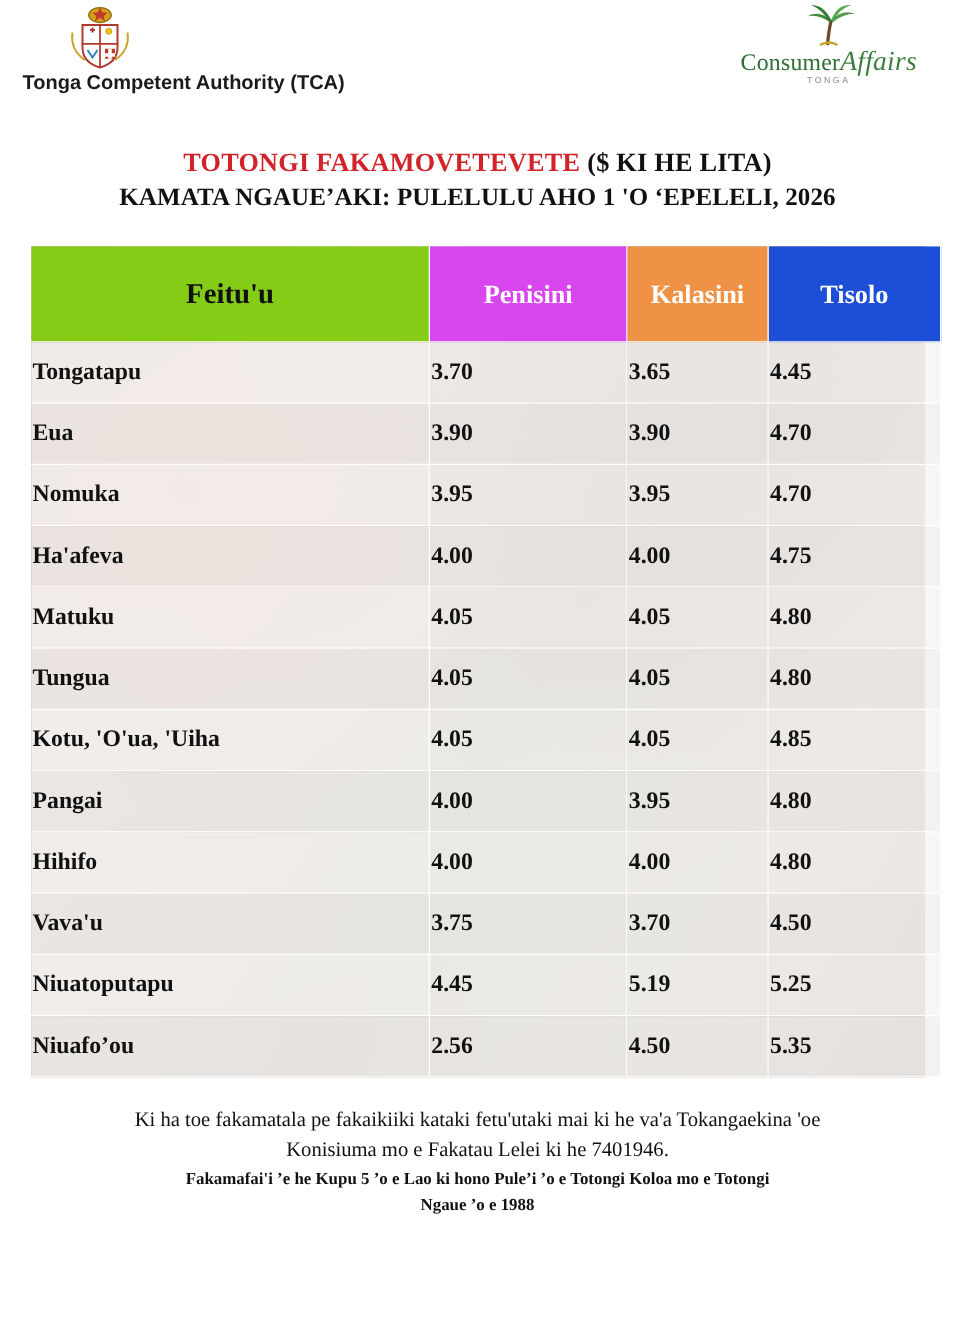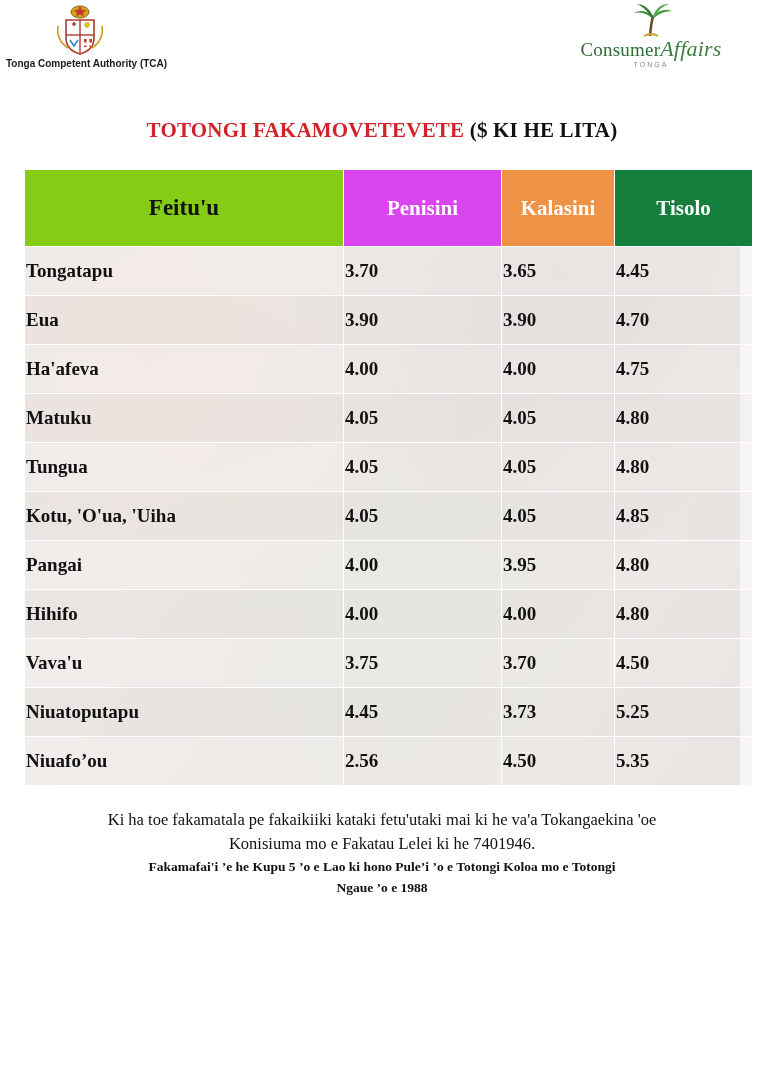--- a/index.html
+++ b/index.html
@@ -34,29 +34,29 @@
     text-align: left;
   }
   .tca-crest {
     width: 56px;
     height: 52px;
     margin-left: 46px;
     display: block;
   }
   .tca-label {
     font-family: "Liberation Sans", sans-serif;
-    font-size: 10px;
+    font-size: 16px;
     font-weight: bold;
     color: #1a1a1a;
     margin-top: 2px;
-    margin-left: 0px;
+    margin-left: 12px;
   }
   .ca-block {
     position: absolute;
-    right: 18px;
+    right: 6px;
     top: 2px;
     width: 190px;
     text-align: center;
   }
   .ca-palm {
     display: block;
     margin: 0 auto;
   }
   .ca-word {
     font-family: "Liberation Serif", serif;
@@ -143,21 +143,21 @@
   }
   th.col-petrol {
     background: #d946ef;
     width: 155px;
   }
   th.col-diesel {
     background: #ef9245;
     width: 110px;
   }
   th.col-kero {
-    background: #15803d;
+    background: #1d4ed8;
     width: 135px;
     font-family: Liberation Serif, serif;
   }
   tbody td {
     border: 1px solid #ffffff;
     height: 46px;
     font-size: 19px;
     font-weight: bold;
     color: #111111;
     vertical-align: middle;
@@ -226,20 +226,21 @@
         <span>Consumer</span><span class="affairs">Affairs</span>
       </div>
       <div class="ca-sub">TONGA</div>
     </div>
   </div>
 
   <div class="titles">
     <div class="title-1">
       <span class="red">TOTONGI FAKAMOVETEVETE</span><span class="black"> ($ KI HE LITA)</span>
     </div>
+    <div class="title-2">KAMATA NGAUE’AKI: PULELULU AHO 1 'O ‘EPELELI, 2026</div>
   </div>
 
   <div class="table-wrap">
     <div class="bg-photo"></div>
     <table>
       <thead>
         <tr>
           <th class="col-area">Feitu'u</th>
           <th class="col-petrol">Penisini</th>
           <th class="col-diesel">Kalasini</th>
@@ -253,20 +254,26 @@
           <td>3.65</td>
           <td>4.45</td>
         </tr>
         <tr>
           <td class="area">Eua</td>
           <td>3.90</td>
           <td>3.90</td>
           <td>4.70</td>
         </tr>
         <tr>
+          <td class="area">Nomuka</td>
+          <td>3.95</td>
+          <td>3.95</td>
+          <td>4.70</td>
+        </tr>
+        <tr>
           <td class="area">Ha'afeva</td>
           <td>4.00</td>
           <td>4.00</td>
           <td>4.75</td>
         </tr>
         <tr>
           <td class="area">Matuku</td>
           <td>4.05</td>
           <td>4.05</td>
           <td>4.80</td>
@@ -297,21 +304,21 @@
         </tr>
         <tr>
           <td class="area">Vava'u</td>
           <td>3.75</td>
           <td>3.70</td>
           <td>4.50</td>
         </tr>
         <tr>
           <td class="area">Niuatoputapu</td>
           <td>4.45</td>
-          <td>3.73</td>
+          <td>5.19</td>
           <td>5.25</td>
         </tr>
         <tr>
           <td class="area">Niuafo’ou</td>
           <td>2.56</td>
           <td>4.50</td>
           <td>5.35</td>
         </tr>
       </tbody>
     </table>

